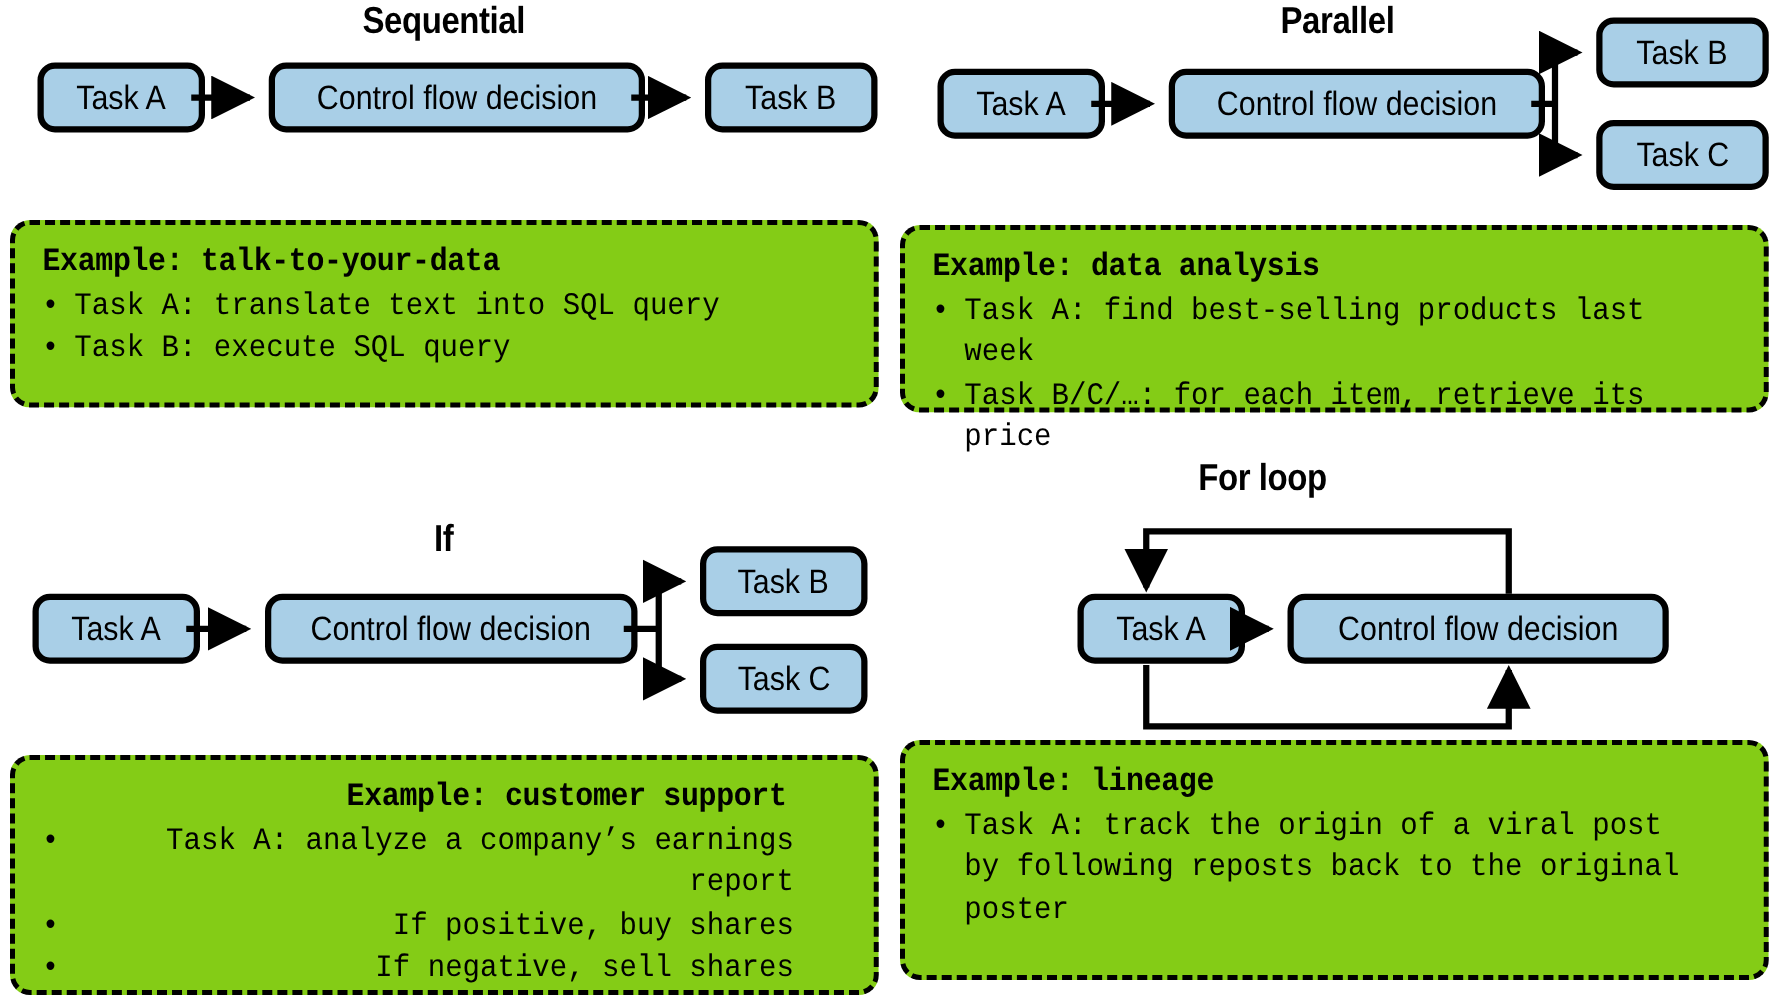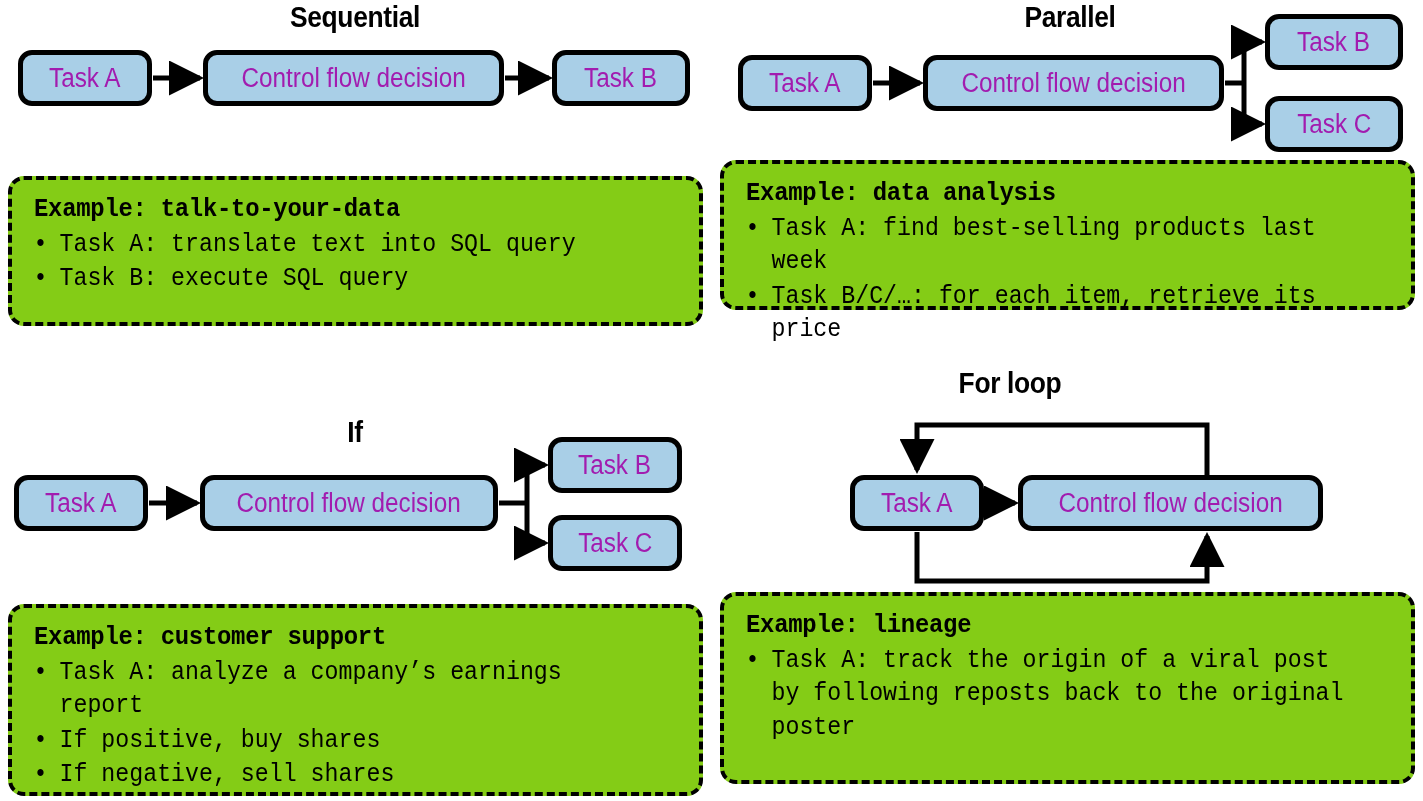--- a/index.html
+++ b/index.html
@@ -33,22 +33,23 @@
     position: absolute;
     box-sizing: border-box;
     background: #a9cfe7;
     border: 5px solid #000000;
     border-radius: 14px;
     display: flex;
     align-items: center;
     justify-content: center;
     font-size: 27px;
     line-height: 1;
-    color: #a21caf;
+    color: #000000;
     white-space: nowrap;
+    margin-left: 12px;
   }
   .node span {
     display: inline-block;
     transform: scaleX(0.9);
   }
   
   .wires {
     position: absolute;
     left: 0;
     top: 0;
@@ -165,21 +166,21 @@
         <path d="M0,0 L7,3.5 L0,7 z" fill="#000"></path>
       </marker>
     </defs>
     <line x1="153" y1="83" x2="200" y2="83" stroke="#000" stroke-width="5" marker-end="url(#arrowPar)"></line>
     <line x1="505" y1="83" x2="524" y2="83" stroke="#000" stroke-width="5"></line>
     <line x1="524" y1="42" x2="524" y2="124" stroke="#000" stroke-width="5"></line>
     <line x1="524" y1="42" x2="542" y2="42" stroke="#000" stroke-width="5" marker-end="url(#arrowPar)"></line>
     <line x1="524" y1="124" x2="542" y2="124" stroke="#000" stroke-width="5" marker-end="url(#arrowPar)"></line>
   </svg>
 
-  <div class="example-box" style="left:0px; top:160px; width:695px; height:150px;">
+  <div class="example-box" style="left:0px; top:180px; width:695px; height:150px;">
     <div class="example-title">Example: data analysis</div>
     <ul class="example-list">
       <li>
         <span class="bullet">•</span>
         <span>Task A: find best-selling products last week</span>
       </li>
       <li>
         <span class="bullet">•</span>
         <span>Task B/C/…: for each item, retrieve its price</span>
       </li>
@@ -213,21 +214,21 @@
         <path d="M0,0 L7,3.5 L0,7 z" fill="#000"></path>
       </marker>
     </defs>
     <line x1="149" y1="98" x2="197" y2="98" stroke="#000" stroke-width="5" marker-end="url(#arrowIf)"></line>
     <line x1="499" y1="98" x2="527" y2="98" stroke="#000" stroke-width="5"></line>
     <line x1="527" y1="60" x2="527" y2="138" stroke="#000" stroke-width="5"></line>
     <line x1="527" y1="60" x2="545" y2="60" stroke="#000" stroke-width="5" marker-end="url(#arrowIf)"></line>
     <line x1="527" y1="138" x2="545" y2="138" stroke="#000" stroke-width="5" marker-end="url(#arrowIf)"></line>
   </svg>
 
-  <div class="example-box" style="left:8px; top:199px; width:695px; height:192px;">
+  <div class="example-box" style="left:8px; top:199px; width:695px; height:192px;text-align:right;">
     <div class="example-title">Example: customer support</div>
     <ul class="example-list">
       <li>
         <span class="bullet">•</span>
         <span>Task A: analyze a company’s earnings report</span>
       </li>
       <li>
         <span class="bullet">•</span>
         <span>If positive, buy shares</span>
       </li>

